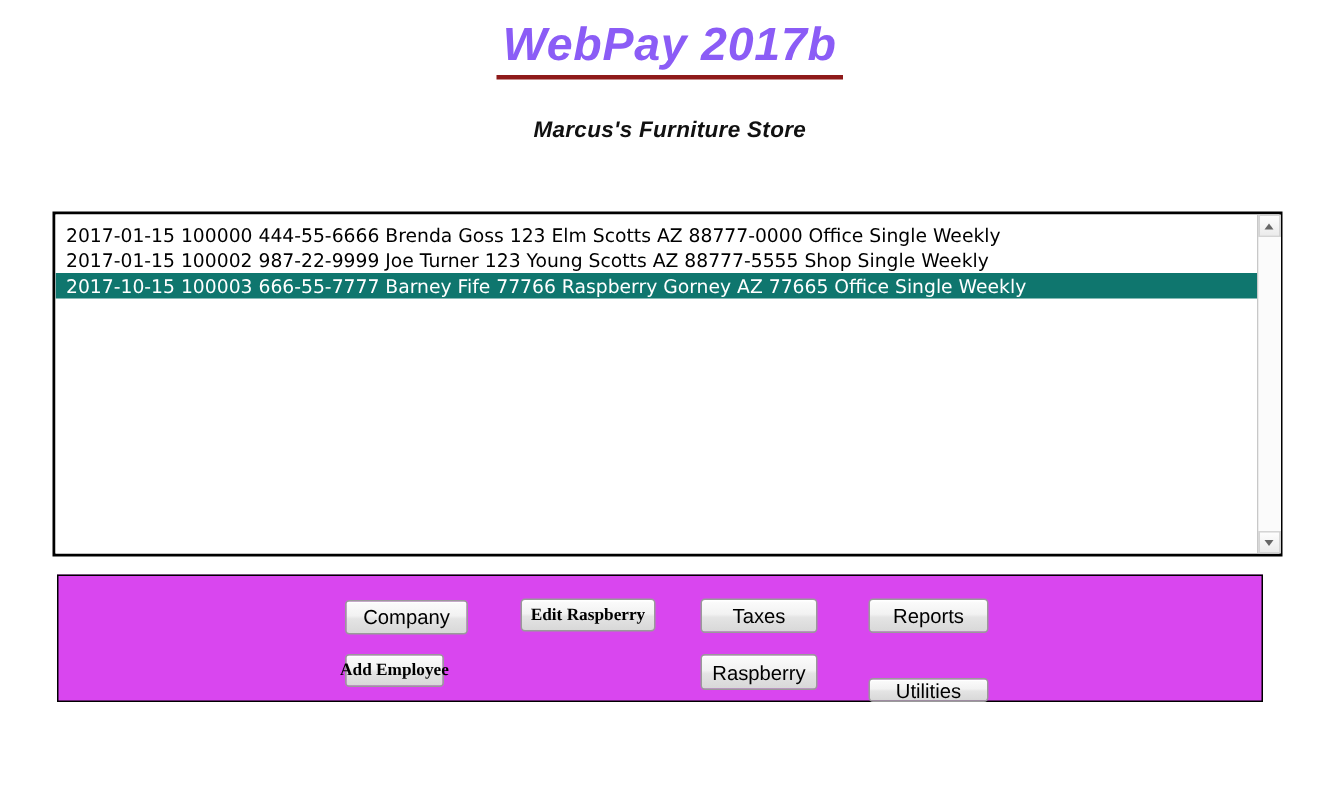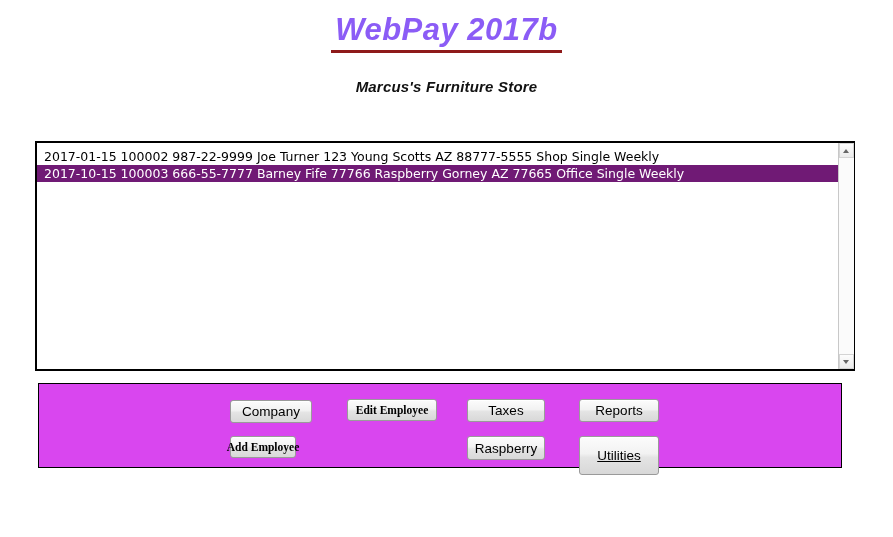--- a/index.html
+++ b/index.html
@@ -71,21 +71,21 @@
     font-family: "DejaVu Sans", sans-serif;
     font-size: 12.5px;
     color: #000000;
     line-height: 17px;
     height: 17px;
     white-space: nowrap;
     padding-left: 7px;
     box-sizing: border-box;
   }
   .list-row.selected {
-    background: #701a75;
+    background: #0f766e;
     color: #ffffff;
   }
 
   
   .scrollbar {
     flex: 0 0 15px;
     width: 15px;
     height: 100%;
     background: #f3f3f3;
     border-left: 1px solid #c8c8c8;
@@ -166,34 +166,35 @@
 
   
   .pos-company     { left: 191px; top: 16px;  width: 82px;  height: 23px; }
   .pos-edit-emp    { left: 308px; top: 15px;  width: 90px;  height: 22px; }
   .pos-taxes       { left: 428px; top: 15px;  width: 78px;  height: 23px; }
   .pos-reports     { left: 540px; top: 15px;  width: 80px;  height: 23px; }
   
   .pos-add-emp     { left: 191px; top: 52px;  width: 66px;  height: 22px; }
   .pos-payroll     { left: 308px; top: 52px;  width: 90px;  height: 24px; }
   .pos-deductions  { left: 428px; top: 52px;  width: 78px;  height: 24px; }
-  .pos-utilities   { left: 540px; top: 52px;  width: 80px;  height: 39px; text-decoration: underline; }
+  .pos-utilities   { left: 540px; top: 68px;  width: 80px;  height: 16px; }
 </style>
 </head>
 <body>
 
 <div class="header">
   <h1 class="app-title">WebPay 2017b</h1>
   <p class="company-subtitle">Marcus's Furniture Store</p>
 </div>
 
 <div class="listbox-wrap">
 
   <div class="listbox" id="employee-list">
 
+  <div class="list-row">2017-01-15 100000 444-55-6666 Brenda Goss 123 Elm Scotts AZ 88777-0000 Office Single Weekly</div>
       <div class="list-row">2017-01-15 100002 987-22-9999 Joe Turner 123 Young Scotts AZ 88777-5555 Shop Single Weekly</div>
       <div class="list-row selected">2017-10-15 100003 666-55-7777 Barney Fife 77766 Raspberry Gorney AZ 77665 Office Single Weekly</div>
     </div>
 
   <div class="scrollbar">
     <div class="sb-btn">
       <span class="sb-arrow up"></span>
     </div>
     <div class="sb-track"></div>
     <div class="sb-btn">
@@ -201,21 +202,21 @@
     </div>
   </div>
 
 </div>
 
 <div class="button-panel">
   <div class="btn-grid">
 
     <button class="ui-btn sans pos-company">Company</button>
 
-    <button class="ui-btn serif pos-edit-emp">Edit Employee</button>
+    <button class="ui-btn serif pos-edit-emp">Edit Raspberry</button>
 
     <button class="ui-btn sans pos-taxes">Taxes</button>
 
     <button class="ui-btn sans pos-reports">Reports</button>
 
     <button class="ui-btn serif pos-add-emp">Add Employee</button>
 
 
     <button class="ui-btn sans pos-deductions">Raspberry</button>
 

